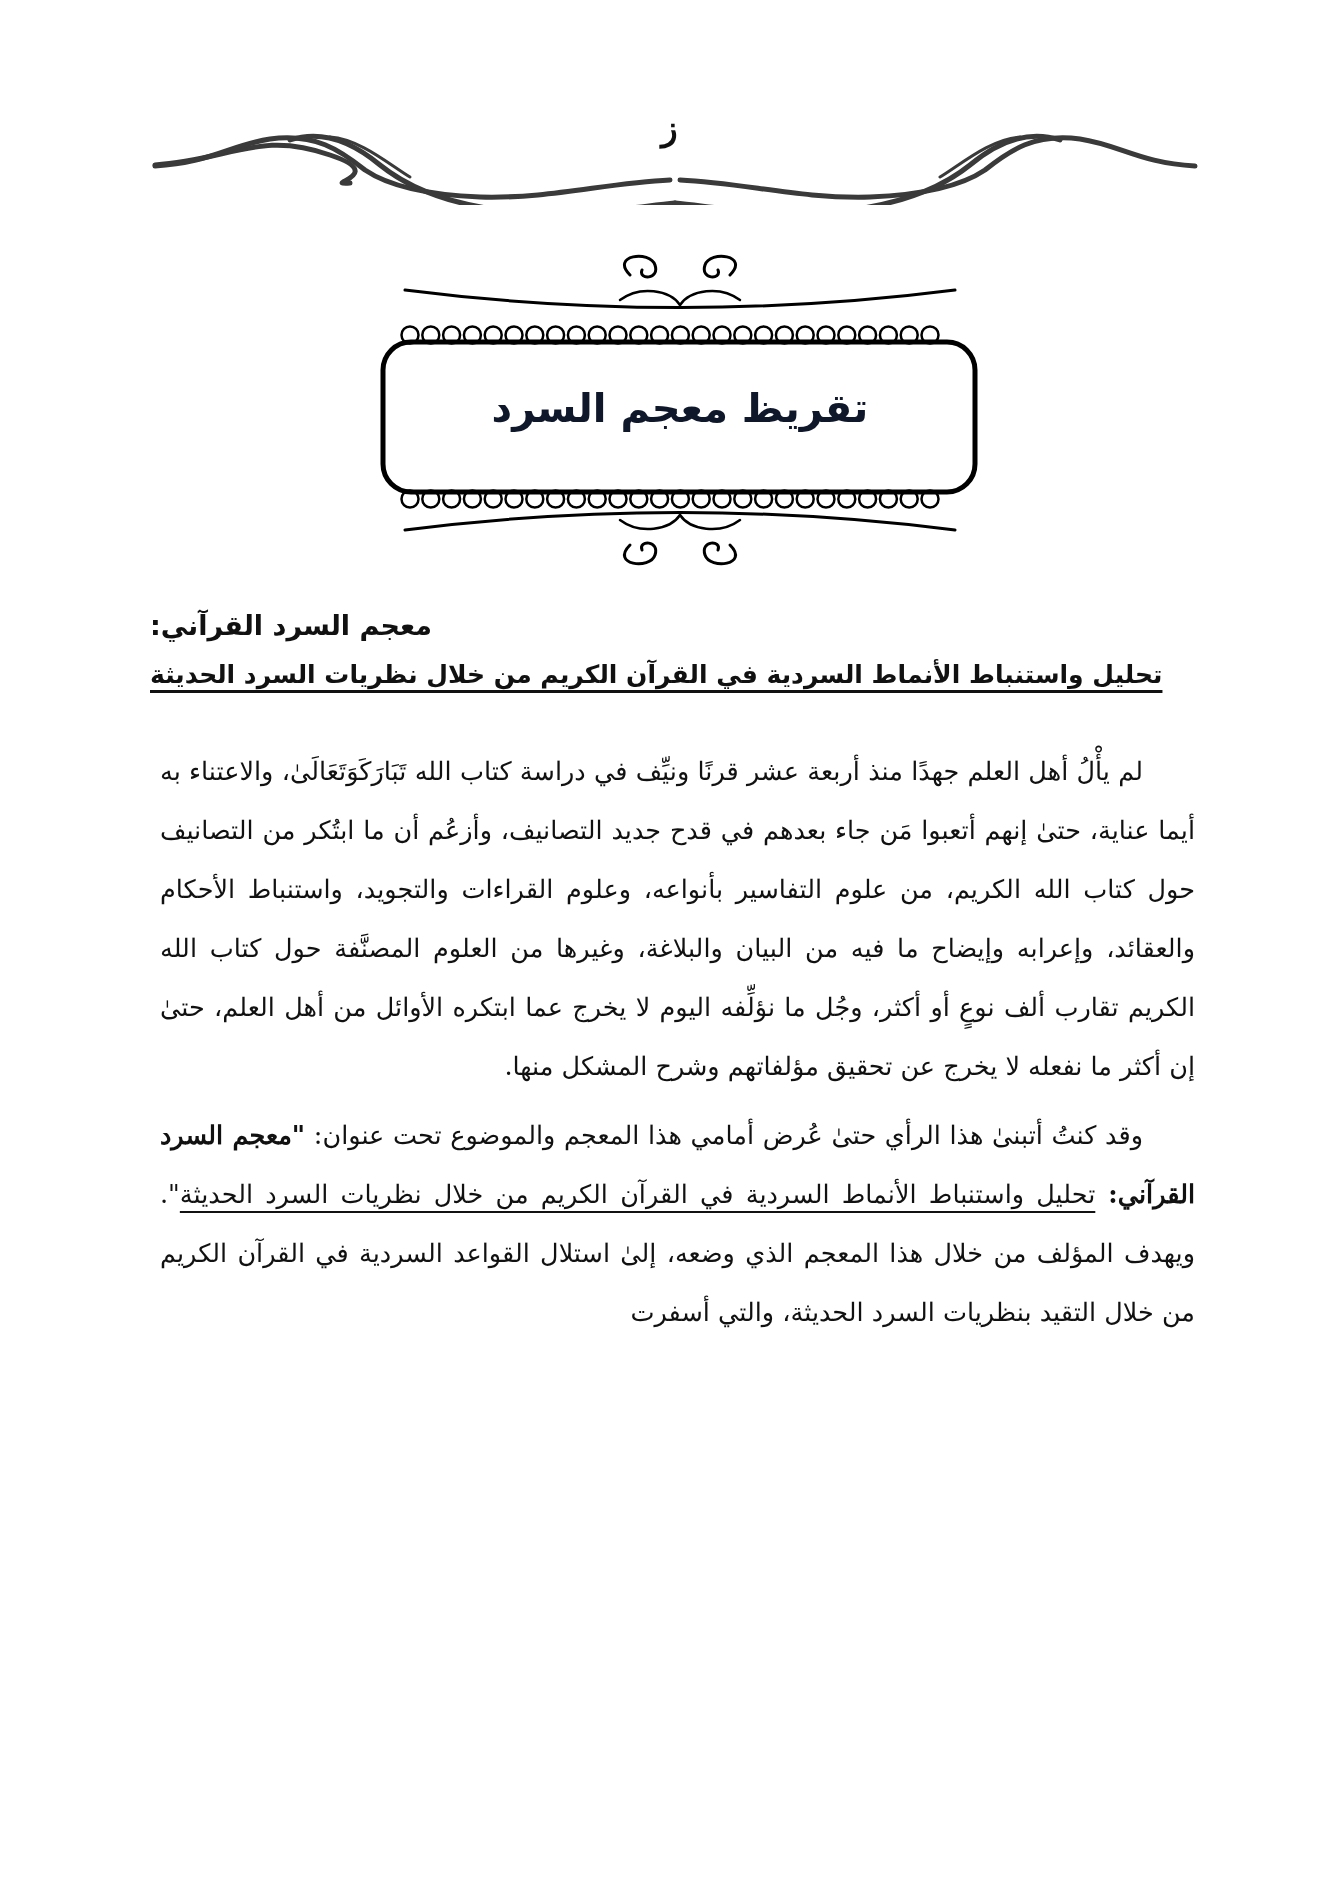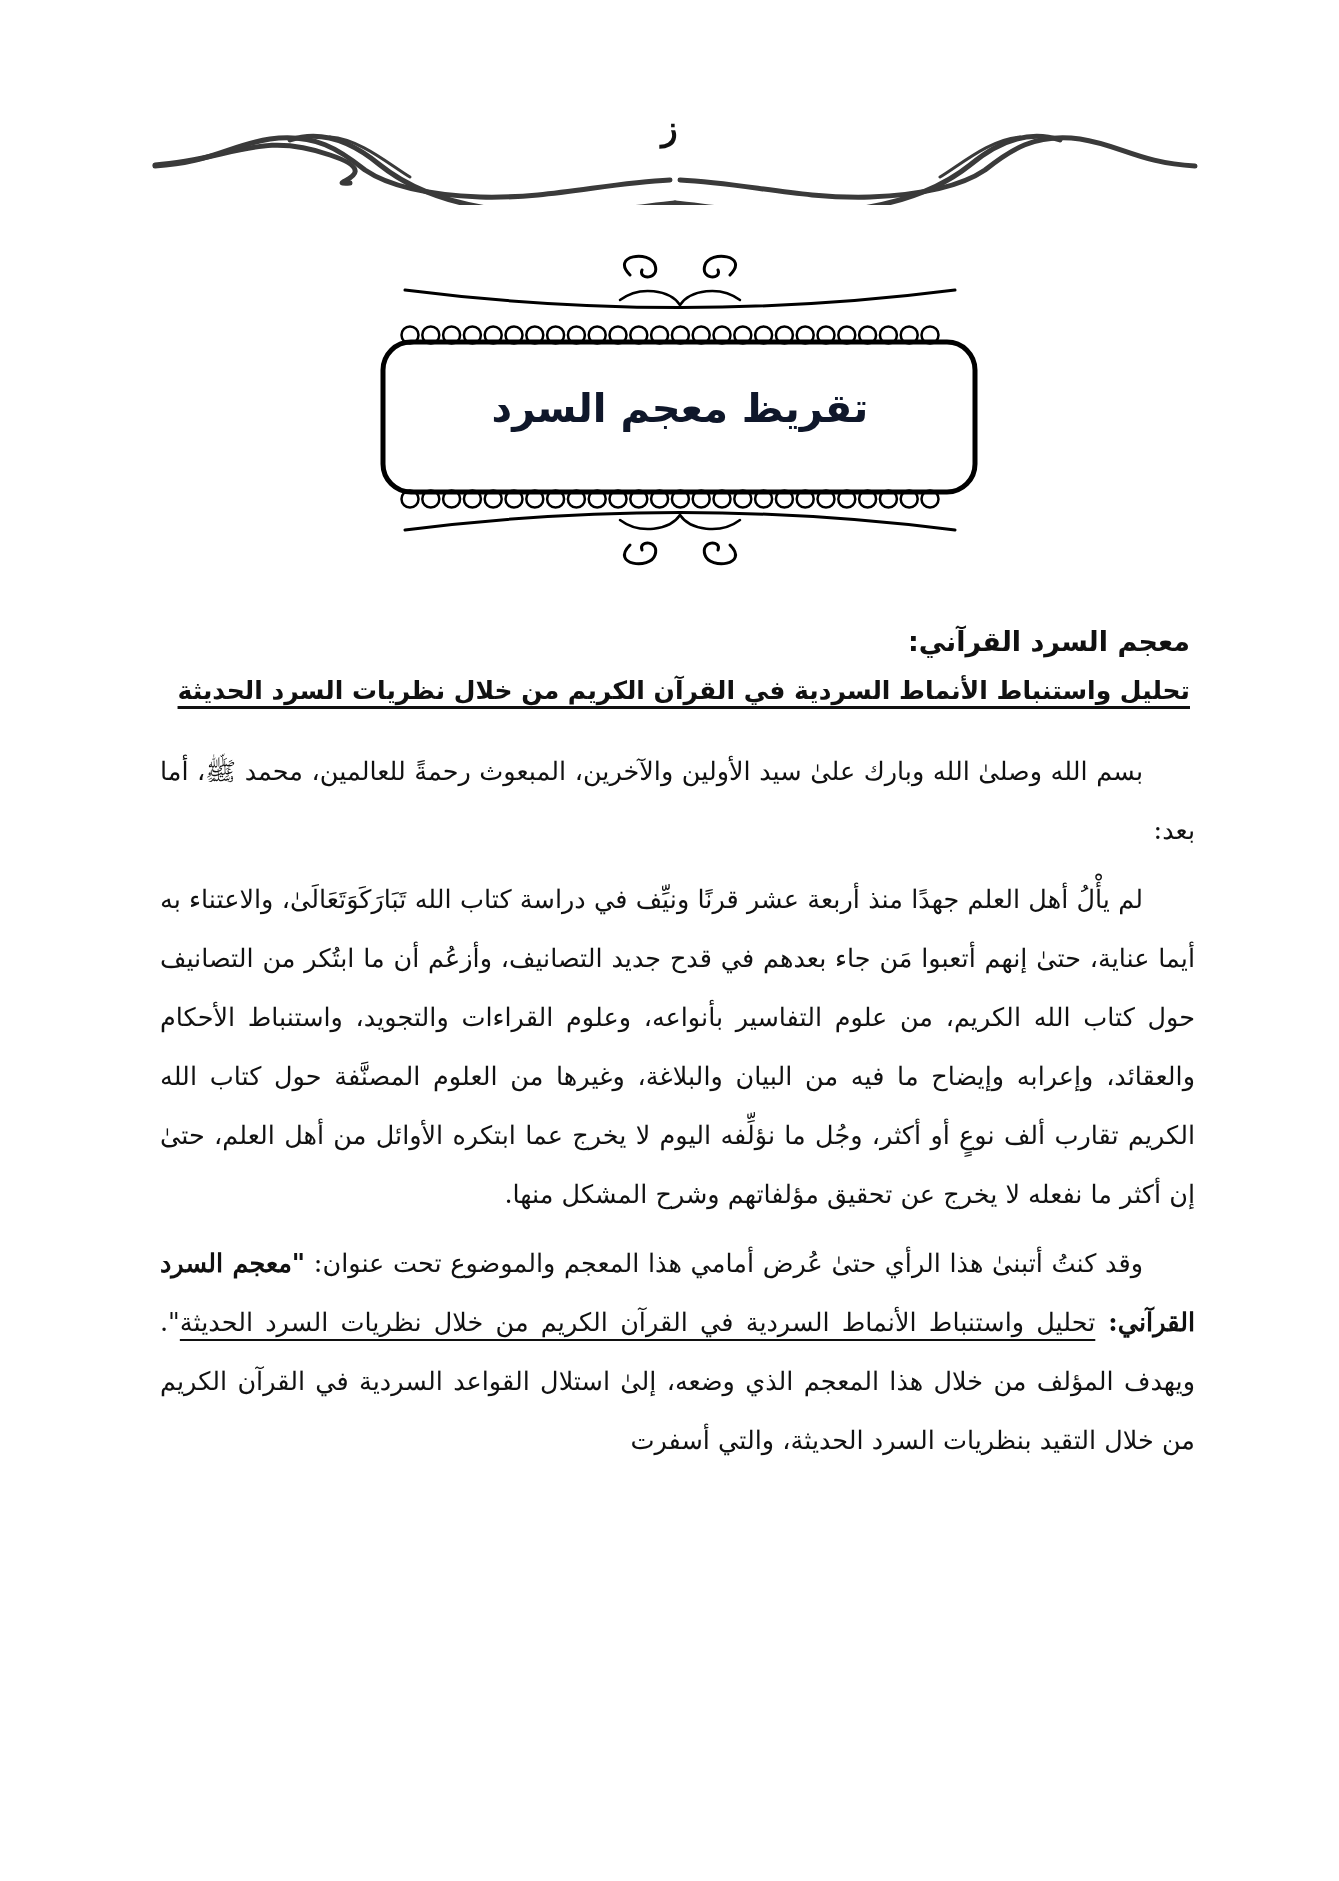--- a/index.html
+++ b/index.html
@@ -1,21 +1,21 @@
 <!DOCTYPE html>
 <html><head>
 <meta charset="utf-8">
 <style>
   html, body { margin: 0; padding: 0; background: #ffffff; }
   body { width: 1339px; height: 1881px; position: relative; overflow: hidden; font-family: "DejaVu Serif", serif; color: #111; }
   .page-number { position: absolute; left: 0; width: 1339px; top: 108px; text-align: center; font-size: 34px; font-weight: bold; font-family: "DejaVu Serif", serif; }
   .header-flourish { position: absolute; left: 150px; top: 125px; width: 1050px; height: 80px; }
   .title-frame { position: absolute; left: 380px; top: 245px; width: 600px; height: 330px; }
   .title-text { position: absolute; left: 380px; top: 385px; width: 600px; text-align: center; font-family: "DejaVu Sans", sans-serif; font-weight: bold; font-size: 40px; color: #0f172a; direction: rtl; }
-  .subheading { position: absolute; left: 150px; width: 1040px; text-align: right; direction: rtl; font-family: "DejaVu Sans", sans-serif; font-weight: bold; color: #111; margin-top: 16px; }
+  .subheading { position: absolute; left: 150px; width: 1040px; text-align: left; direction: rtl; font-family: "DejaVu Sans", sans-serif; font-weight: bold; color: #111; }
   .sub1 { top: 610px; font-size: 27px; }
   .sub2 { top: 660px; font-size: 25px; text-decoration: underline; text-decoration-thickness: 3px; text-underline-offset: 7px; }
   .body-text { position: absolute; left: 160px; width: 1035px; top: 742px; direction: rtl; text-align: justify; font-family: "DejaVu Serif", serif; font-size: 25.5px; line-height: 59px; }
   .body-text p { margin: 0 0 10px 0; text-indent: 52px; text-align-last: right; }
   .bold { font-weight: bold; }
   .ul { text-decoration: underline; text-decoration-thickness: 2px; text-underline-offset: 8px; }
 </style>
 </head>
 <body>
 
@@ -111,16 +111,15 @@
       </g>
   </g>
 </svg>
 
 <div class="title-text">تقريظ معجم السرد</div>
 
 <div class="subheading sub1">معجم السرد القرآني:</div>
 <div class="subheading sub2">تحليل واستنباط الأنماط السردية في القرآن الكريم من خلال نظريات السرد الحديثة</div>
 
 <div class="body-text">
-  <p>بسم الله وصلىٰ الله وبارك علىٰ سيد الأولين والآخرين، المبعوث رحمةً للعالمين، محمد ﷺ، أما بعد:</p>
   <p>لم يأْلُ أهل العلم جهدًا منذ أربعة عشر قرنًا ونيِّف في دراسة كتاب الله تَبَارَكَوَتَعَالَىٰ، والاعتناء به أيما عناية، حتىٰ إنهم أتعبوا مَن جاء بعدهم في قدح جديد التصانيف، وأزعُم أن ما ابتُكر من التصانيف حول كتاب الله الكريم، من علوم التفاسير بأنواعه، وعلوم القراءات والتجويد، واستنباط الأحكام والعقائد، وإعرابه وإيضاح ما فيه من البيان والبلاغة، وغيرها من العلوم المصنَّفة حول كتاب الله الكريم تقارب ألف نوعٍ أو أكثر، وجُل ما نؤلِّفه اليوم لا يخرج عما ابتكره الأوائل من أهل العلم، حتىٰ إن أكثر ما نفعله لا يخرج عن تحقيق مؤلفاتهم وشرح المشكل منها.</p>
   <p><span>وقد كنتُ أتبنىٰ هذا الرأي حتىٰ عُرض أمامي هذا المعجم والموضوع تحت عنوان: </span><span class="bold">"</span><span class="bold">معجم السرد القرآني</span><span class="bold">: </span><span class="ul">تحليل واستنباط الأنماط السردية في القرآن الكريم من خلال نظريات السرد الحديثة</span><span>"</span><span>. ويهدف المؤلف من خلال هذا المعجم الذي وضعه، إلىٰ استلال القواعد السردية في القرآن الكريم من خلال التقيد بنظريات السرد الحديثة، والتي أسفرت</span></p>
 </div>
 
 </body></html>

